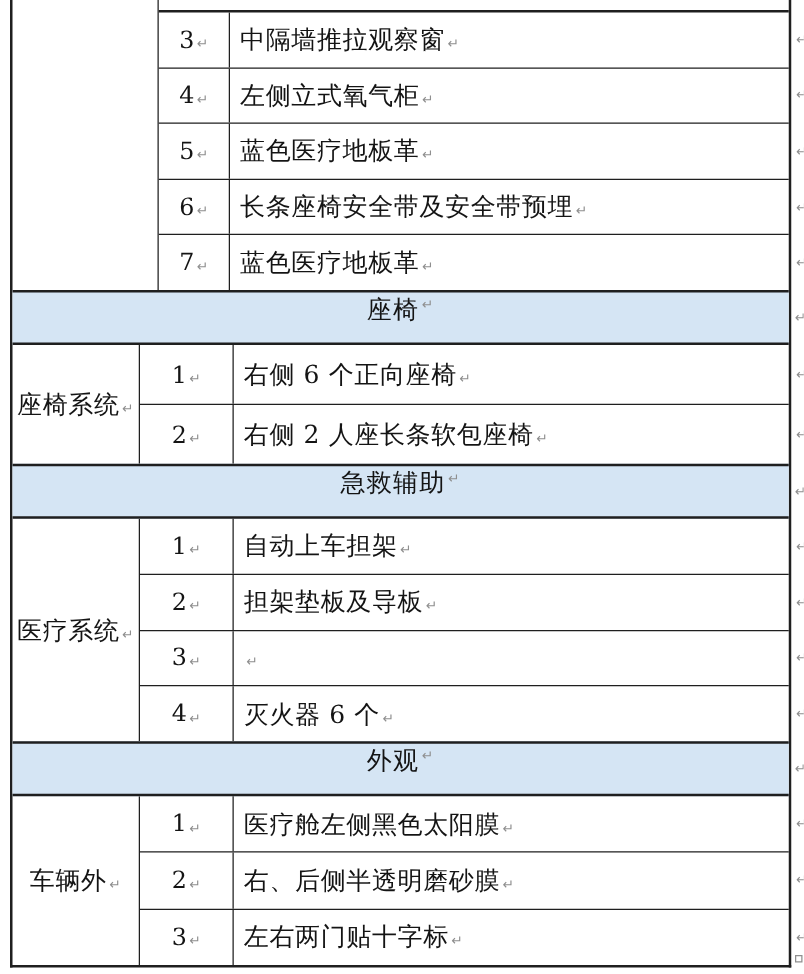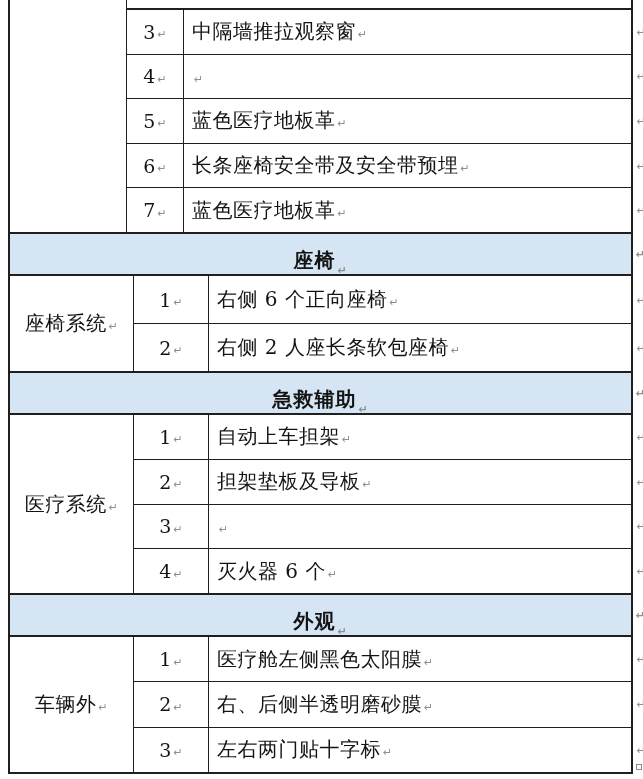--- a/index.html
+++ b/index.html
@@ -42,30 +42,30 @@
     font-size:20px;
     letter-spacing:0.5px;
   }
   
   .sec-hd{
     position:relative;
     height:44px;box-sizing:border-box;
     border-top:2px solid #1f1f1f;
     border-bottom:2px solid #1f1f1f;
     background:#d5e5f4;
-    display:flex;align-items:flex-end;justify-content:center;
-    font-weight:bold;font-size:20px;letter-spacing:1px;
+    display:flex;align-items:flex-start;justify-content:center;
+    font-weight:normal;font-size:20px;letter-spacing:1px;
   }
   
   .sec-body{display:flex;}
   .sec-a{height:95px;}
   .sec-b{height:178px;}
   .sec-c{height:135px;}
   .label-cell{
-    width:124px;flex:none;box-sizing:border-box;
+    width:102px;flex:none;box-sizing:border-box;
     border-right:1.5px solid #1f1f1f;
     display:flex;align-items:center;justify-content:center;
     font-size:20px;letter-spacing:0.5px;
   }
   .sec-body .rows{flex:1;display:flex;flex-direction:column;}
   .sec-body .row + .row{border-top:1.5px solid #1f1f1f;}
   .sec-body .cell.num{width:75px;}
   
   .pm{
     font-size:11px;color:#8f8f8f;margin-left:2px;
@@ -103,20 +103,21 @@
               <span class="pm">↵</span>
             </div>
           <span class="outmark">↵</span>
         </div>
         <div class="row">
           <div class="cell num">
               <span>4</span>
               <span class="pm">↵</span>
             </div>
           <div class="cell txt">
+              <span>左侧立式氧气柜</span>
               <span class="pm">↵</span>
             </div>
           <span class="outmark">↵</span>
         </div>
         <div class="row">
           <div class="cell num">
               <span>5</span>
               <span class="pm">↵</span>
             </div>
           <div class="cell txt">

